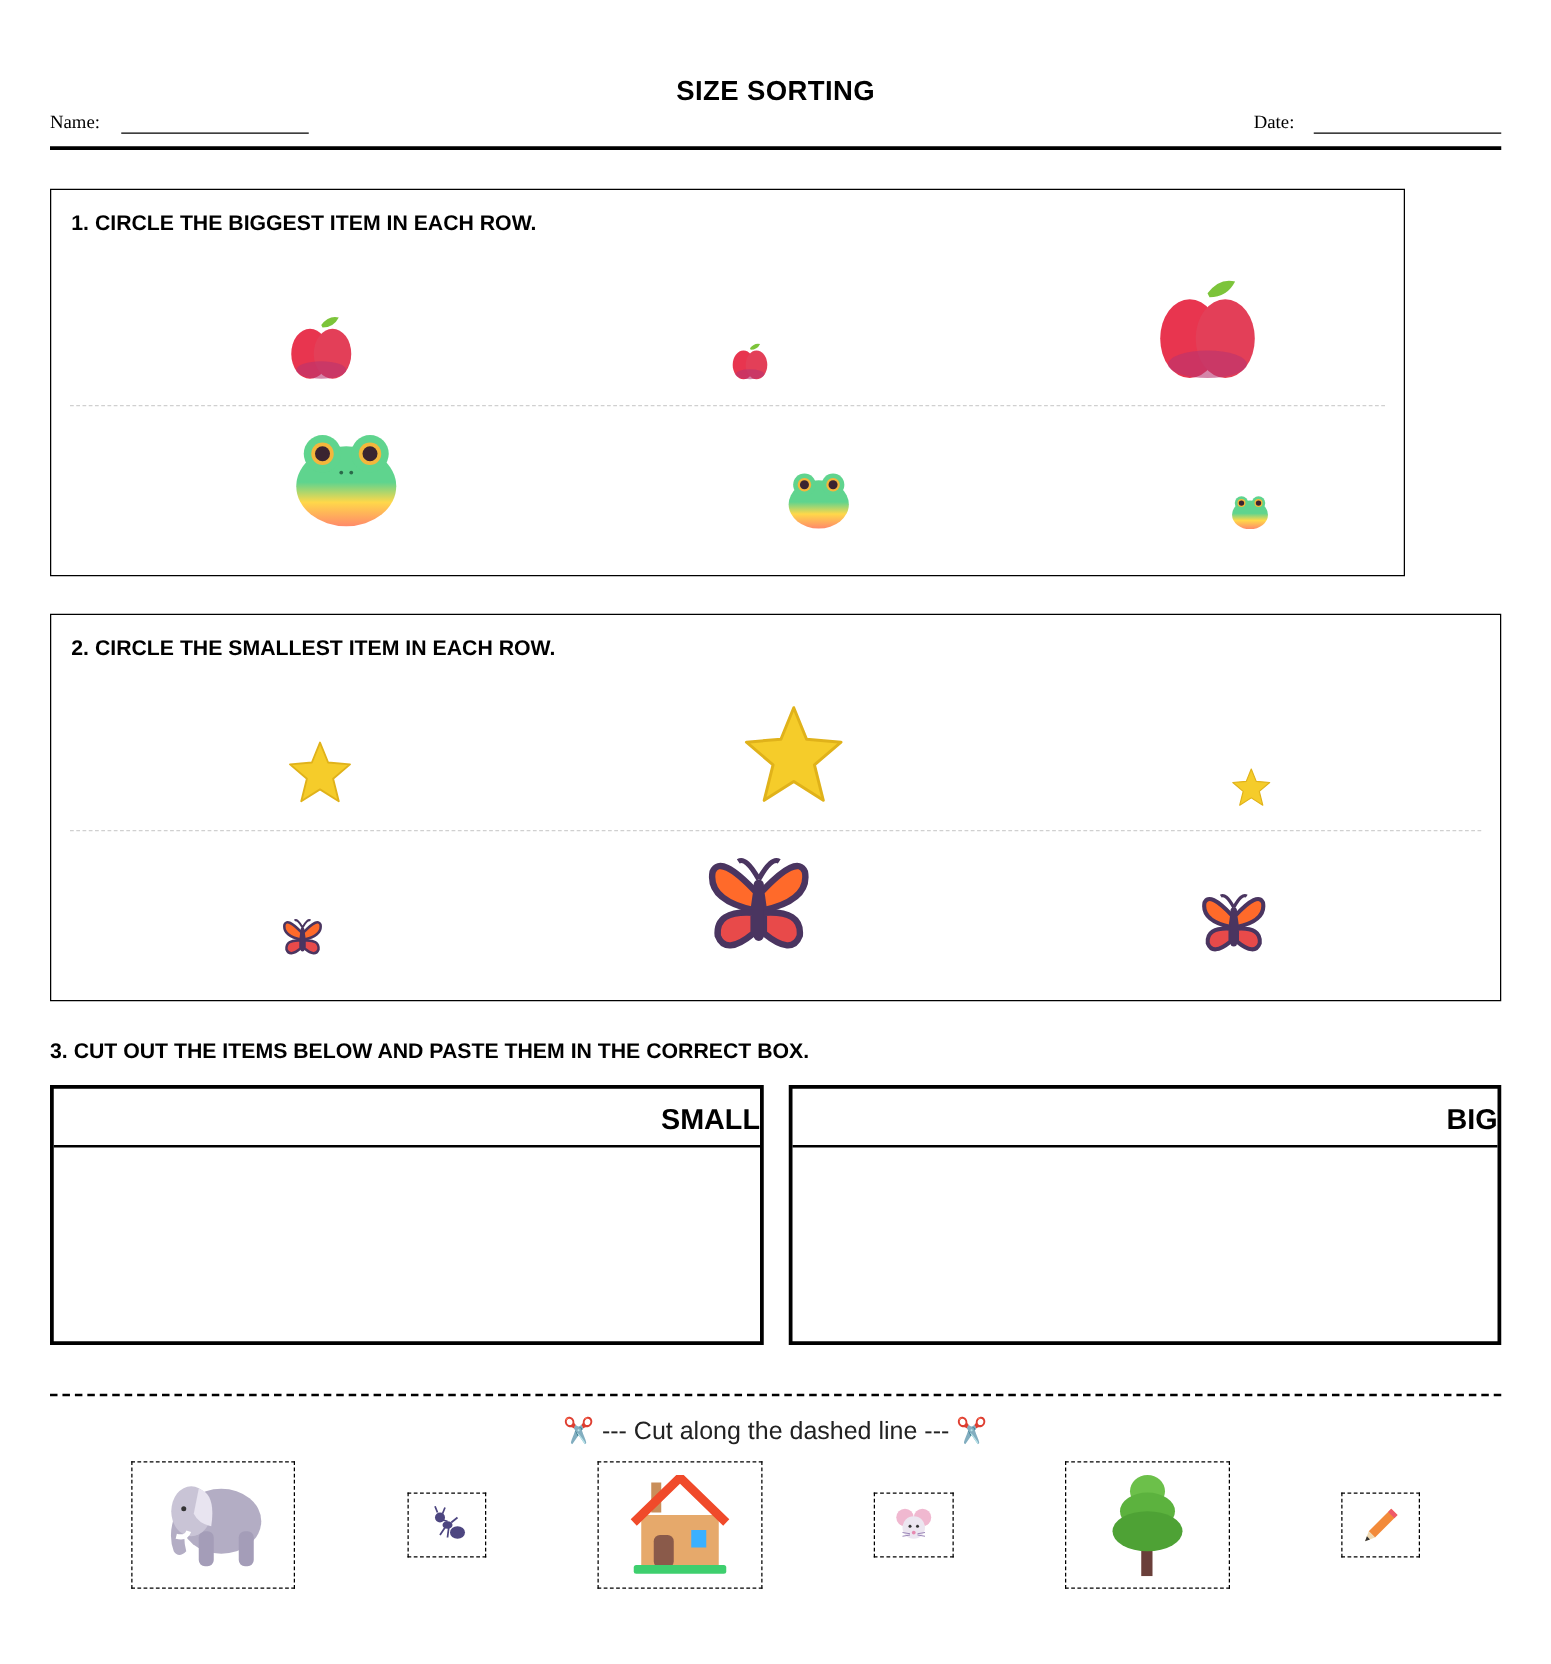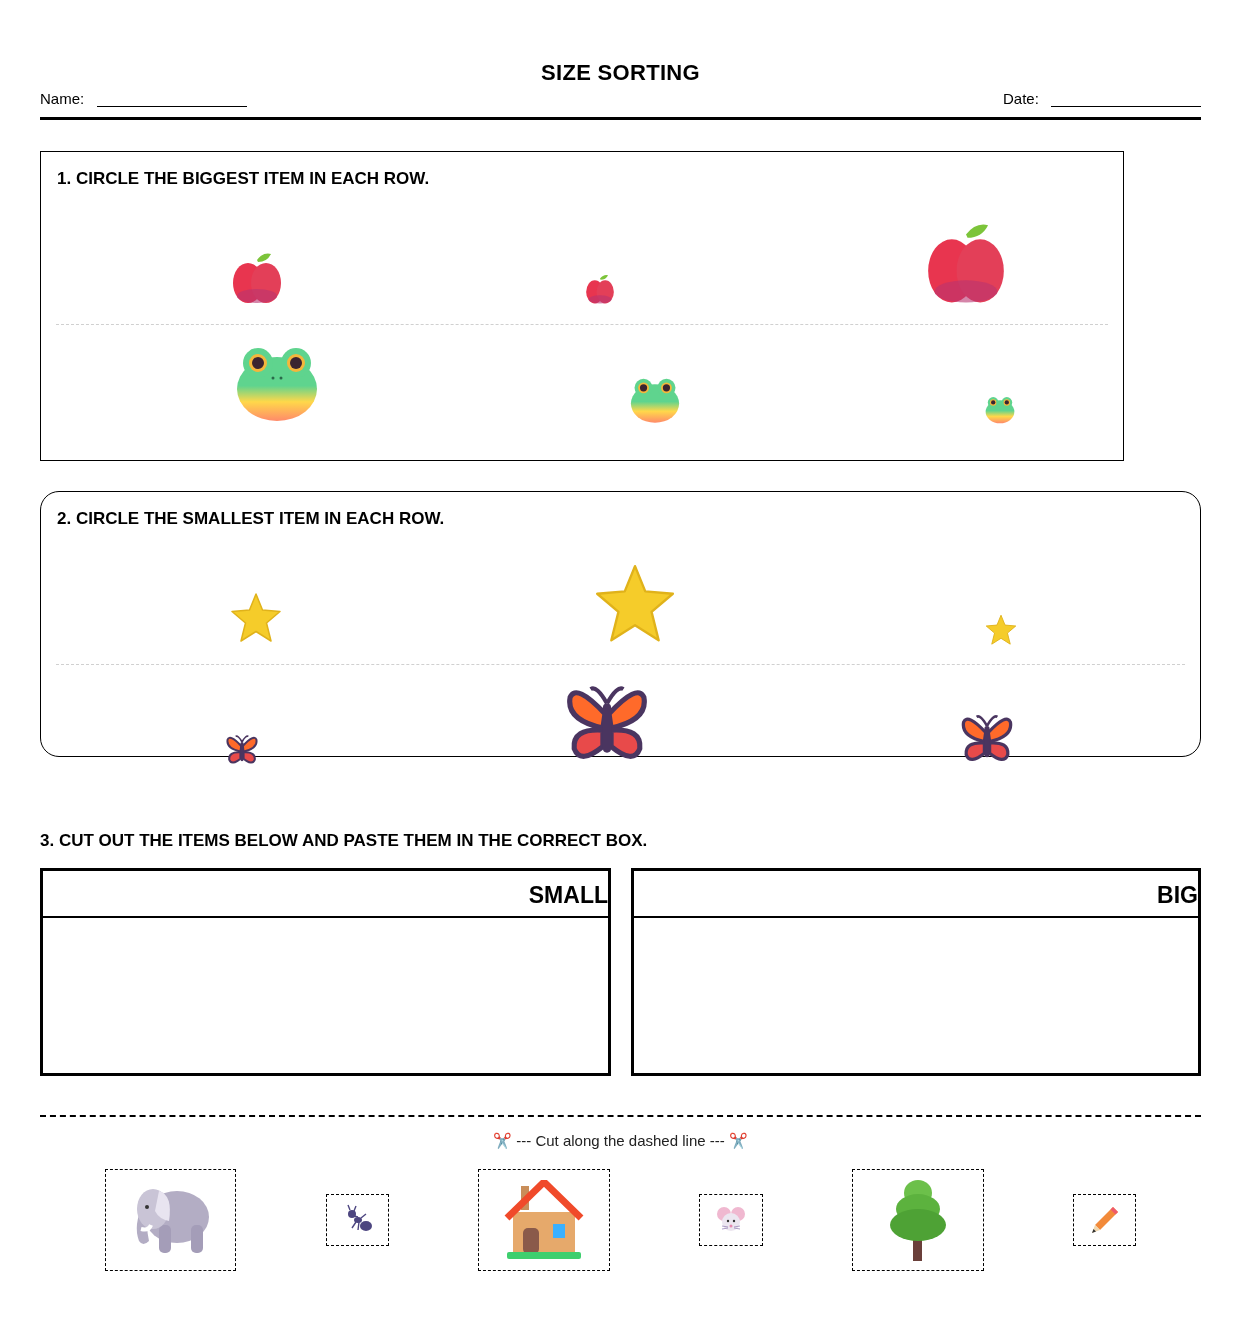--- a/index.html
+++ b/index.html
@@ -1,28 +1,28 @@
 <!DOCTYPE html>
 <html><head>
 <meta charset="utf-8">
 <style>
   html, body { margin:0; padding:0; background:#fff; }
   body { width:1241px; height:1331px; position:relative; font-family:"Liberation Sans", sans-serif; color:#000; overflow:hidden; }
   .abs { position:absolute; }
   .title { left:0; width:1241px; top:60px; text-align:center; font-size:22px; font-weight:bold; letter-spacing:0.3px; }
-  .lbl { font-size:15px; }
+  .lbl { font-size:15px;font-family:Liberation Serif, serif; }
   .uline { border-bottom:1px solid #000; height:0; }
   .rule { left:40px; width:1161px; top:117px; border-top:3px solid #000; }
   .section { border:1px solid #000; box-sizing:border-box; }
   .qtitle { font-size:17px; font-weight:bold; }
   .row-sep { border-top:1px dashed #d0d0d0; }
   .bin { border:3px solid #000; box-sizing:border-box; }
   .bin-head { position:absolute; left:0; right:0; top:0; height:45px; border-bottom:2px solid #000; text-align:right; font-size:23px; font-weight:bold; line-height:48px; }
   .cutline { left:40px; width:1161px; top:1115px; border-top:2px dashed #000; }
-  .cutnote { left:0; width:1241px; top:1132px; text-align:center; font-size:15px; color:#222; }
+  .cutnote { left:0; width:1241px; top:1132px; text-align:center; font-size:20px; color:#222; }
   .card { border:1px dashed #000; box-sizing:border-box; display:flex; align-items:center; justify-content:center; }
   .shape { position:absolute; }
 </style>
 </head>
 <body>
 
 <div class="abs title">SIZE SORTING</div>
 <div class="abs lbl" style="left:40px;top:90px;">Name:</div>
 <div class="abs uline" style="left:97px;top:106px;width:150px;"></div>
 <div class="abs lbl" style="left:1003px;top:90px;">Date:</div>
@@ -110,21 +110,21 @@
         <circle cx="22" cy="18" r="15" fill="#5fd48e"></circle>
         <circle cx="60" cy="18" r="15" fill="#5fd48e"></circle>
         <circle cx="22" cy="18" r="9" fill="#f4b73c"></circle>
         <circle cx="60" cy="18" r="9" fill="#f4b73c"></circle>
         <circle cx="22" cy="18" r="6" fill="#3a2430"></circle>
         <circle cx="60" cy="18" r="6" fill="#3a2430"></circle>
       </svg>
   </div>
 </div>
 
-<div class="abs section" style="left:40px;top:491px;width:1161px;height:266px;border-radius:19px;">
+<div class="abs section" style="left:40px;top:491px;width:1161px;height:310px;">
   <div class="abs qtitle" style="left:16px;top:17px;">2. CIRCLE THE SMALLEST ITEM IN EACH ROW.</div>
 
   <div class="shape" style="left:189px;top:100px;width:52px;height:52px;">
     <svg width="52" height="52" viewBox="0 0 52 52">
         <path d="M26 2 L32.5 18 L50 19.5 L36.5 31 L41 49 L26 39.5 L11 49 L15.5 31 L2 19.5 L19.5 18 Z" fill="#f5cc2a" stroke="#e0b21a" stroke-width="1.5" stroke-linejoin="round"></path>
       </svg>
   </div>
   <div class="shape" style="left:553px;top:71px;width:82px;height:82px;">
     <svg width="82" height="82" viewBox="0 0 52 52">
         <path d="M26 2 L32.5 18 L50 19.5 L36.5 31 L41 49 L26 39.5 L11 49 L15.5 31 L2 19.5 L19.5 18 Z" fill="#f5cc2a" stroke="#e0b21a" stroke-width="1.5" stroke-linejoin="round"></path>

